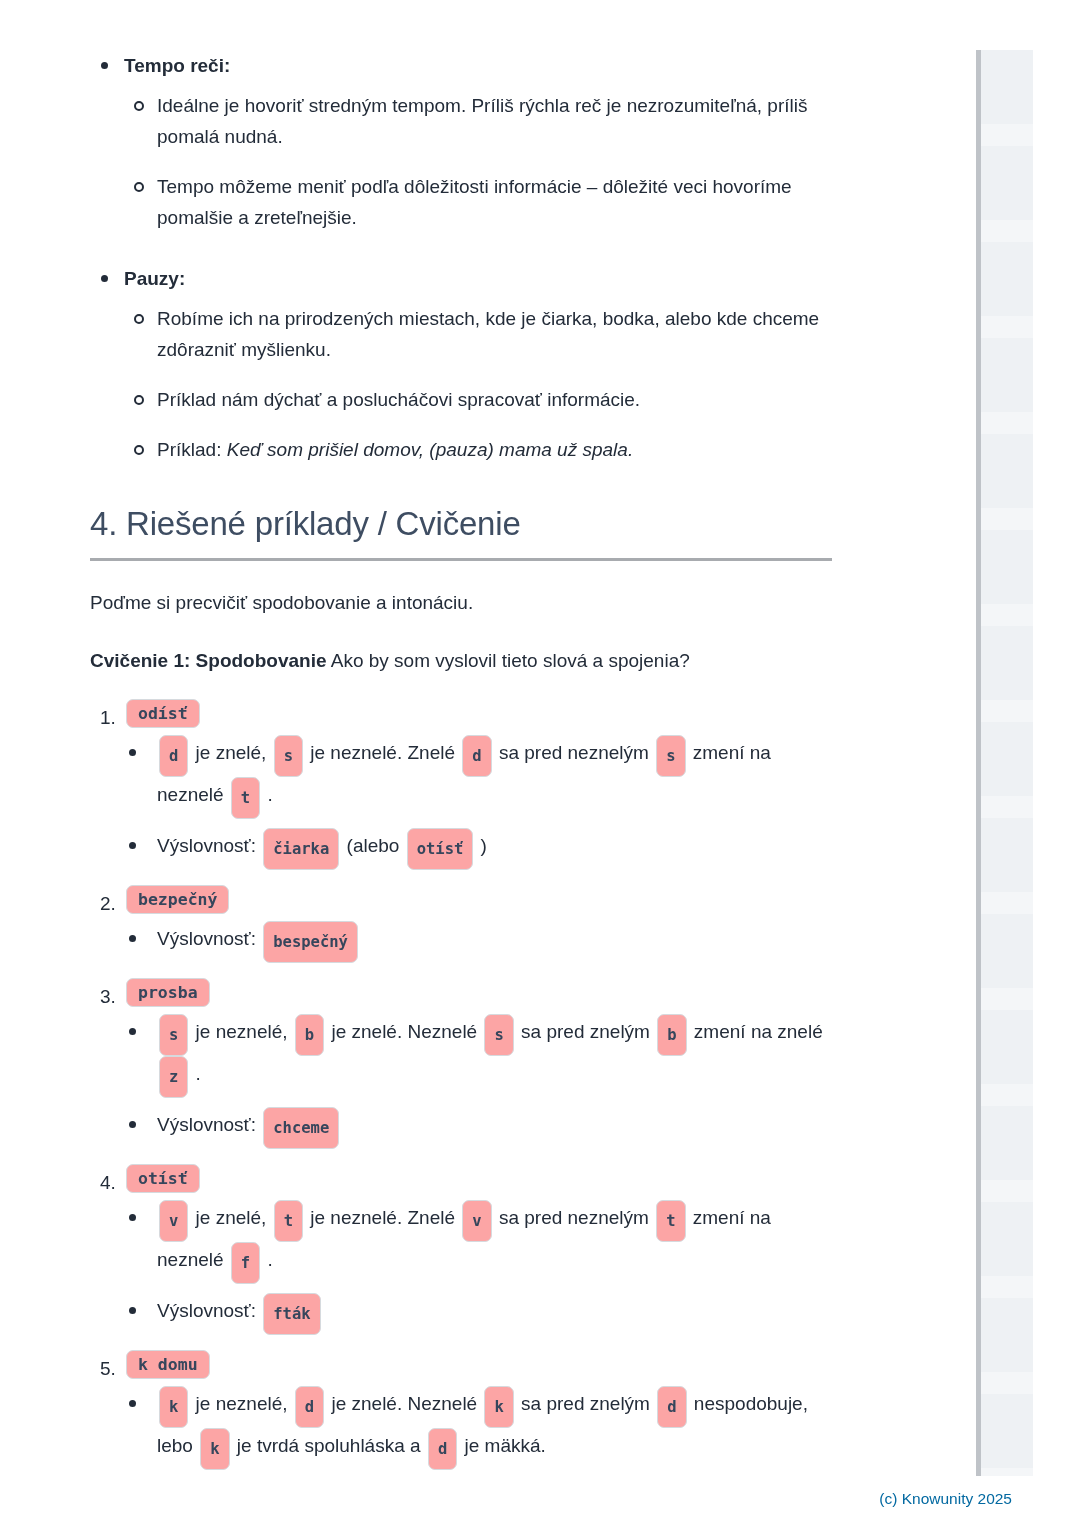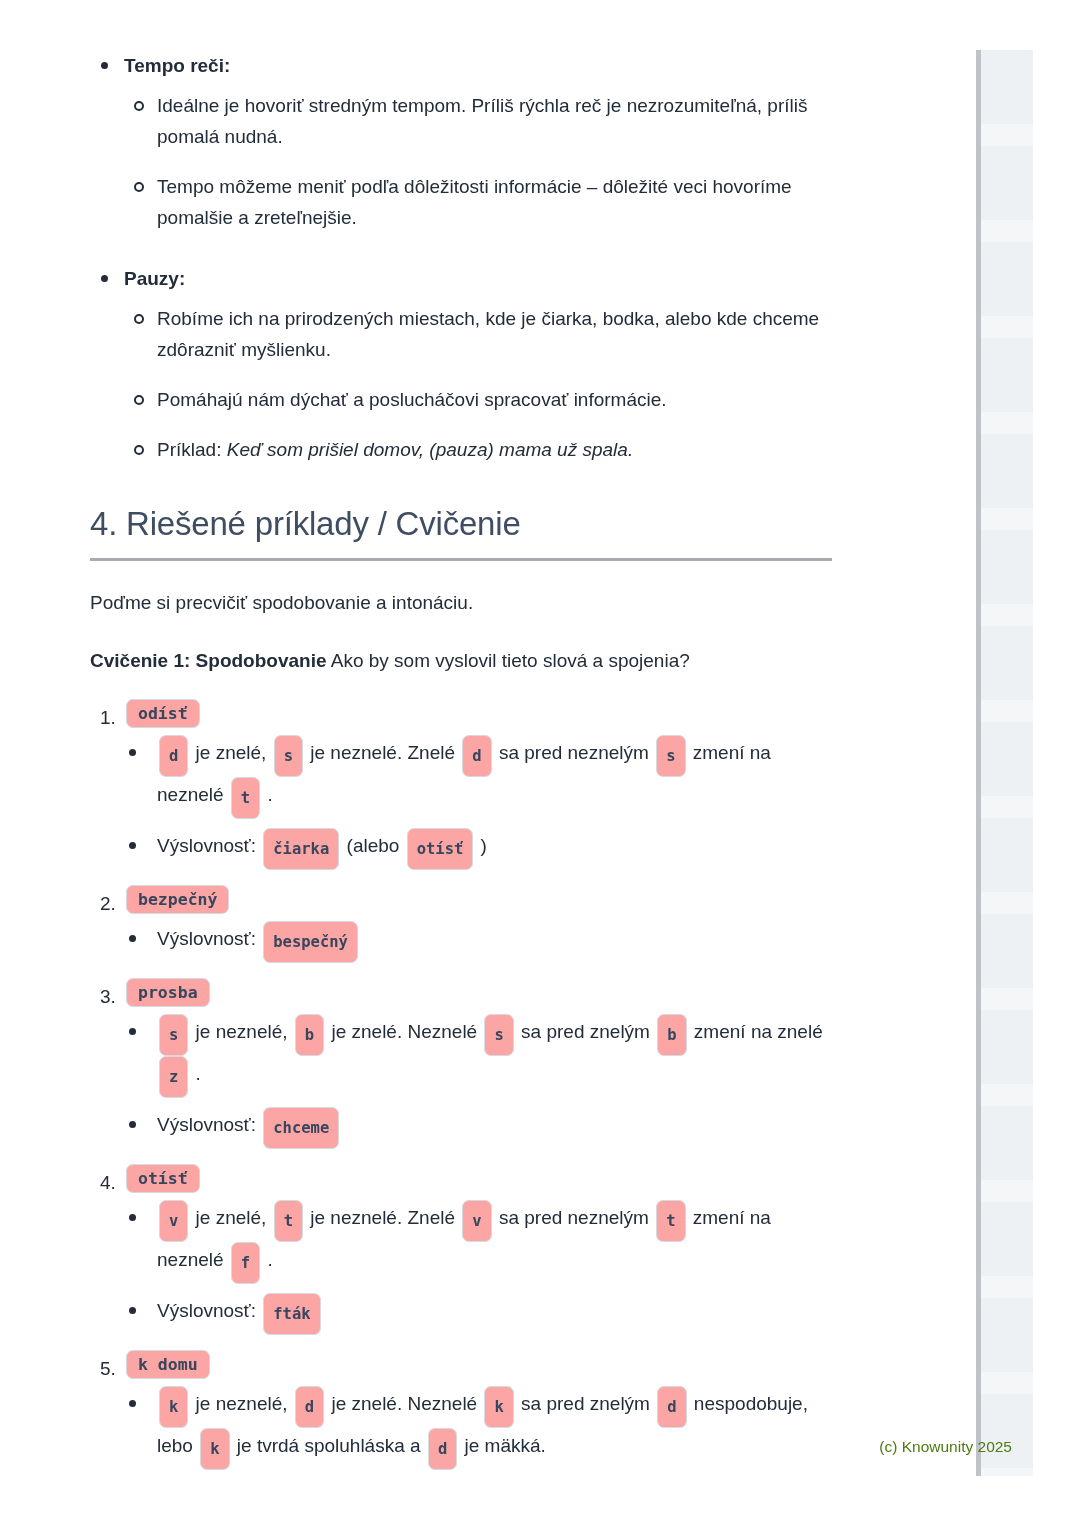--- a/index.html
+++ b/index.html
@@ -154,43 +154,43 @@
   .scrollbar-strip {
     position: absolute;
     left: 0; top: 0;
     width: 5px; height: 100%;
     background: #bfc3c8;
   }
   
   .watermark {
     position: absolute;
     right: 68px;
-    top: 1438px;
+    top: 1490px;
     font-size: 15.5px;
-    color: #4d7c0f;
+    color: #0369a1;
     z-index: 5;
   }
 </style>
 </head>
 <body>
 
 <main class="content">
   <ul class="notes" id="notes-list">
       <li class="note-section">
         <div class="note-label">Tempo reči:</div>
         <ul class="note-points">
           <li class="note-point">Ideálne je hovoriť stredným tempom. Príliš rýchla reč je nezrozumiteľná, príliš pomalá nudná.</li>
           <li class="note-point">Tempo môžeme meniť podľa dôležitosti informácie – dôležité veci hovoríme pomalšie a zreteľnejšie.</li>
         </ul>
       </li>
       <li class="note-section">
         <div class="note-label">Pauzy:</div>
         <ul class="note-points">
           <li class="note-point">Robíme ich na prirodzených miestach, kde je čiarka, bodka, alebo kde chceme zdôrazniť myšlienku.</li>
-          <li class="note-point">Pomáhajú nám dýchať a poslucháčovi spracovať informácie.</li>
+          <li class="note-point">Príklad nám dýchať a poslucháčovi spracovať informácie.</li>
           <li class="note-point">Príklad: <em>Keď som prišiel domov, (pauza) mama už spala.</em></li>
         </ul>
       </li>
     </ul>
 
   <h2 class="section-heading">4. Riešené príklady / Cvičenie</h2>
   <hr class="section-divider">
 
   <p class="intro">Poďme si precvičiť spodobovanie a intonáciu.</p>
 

